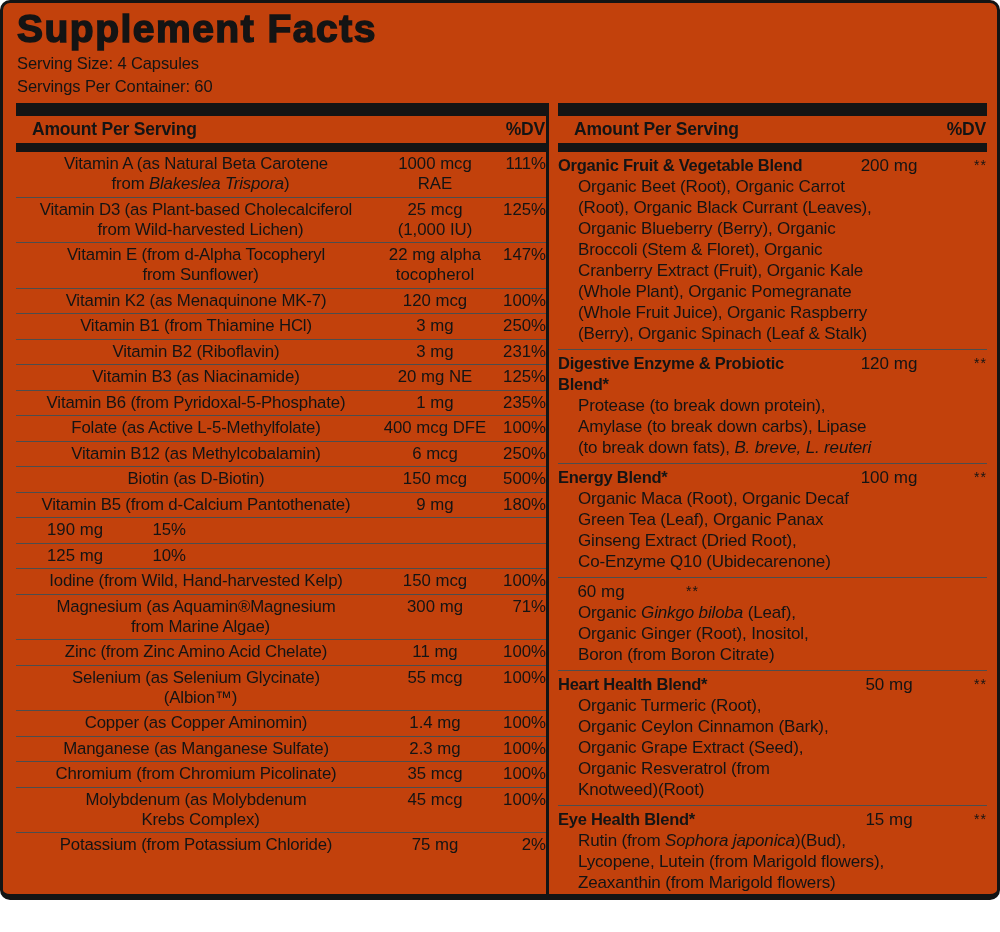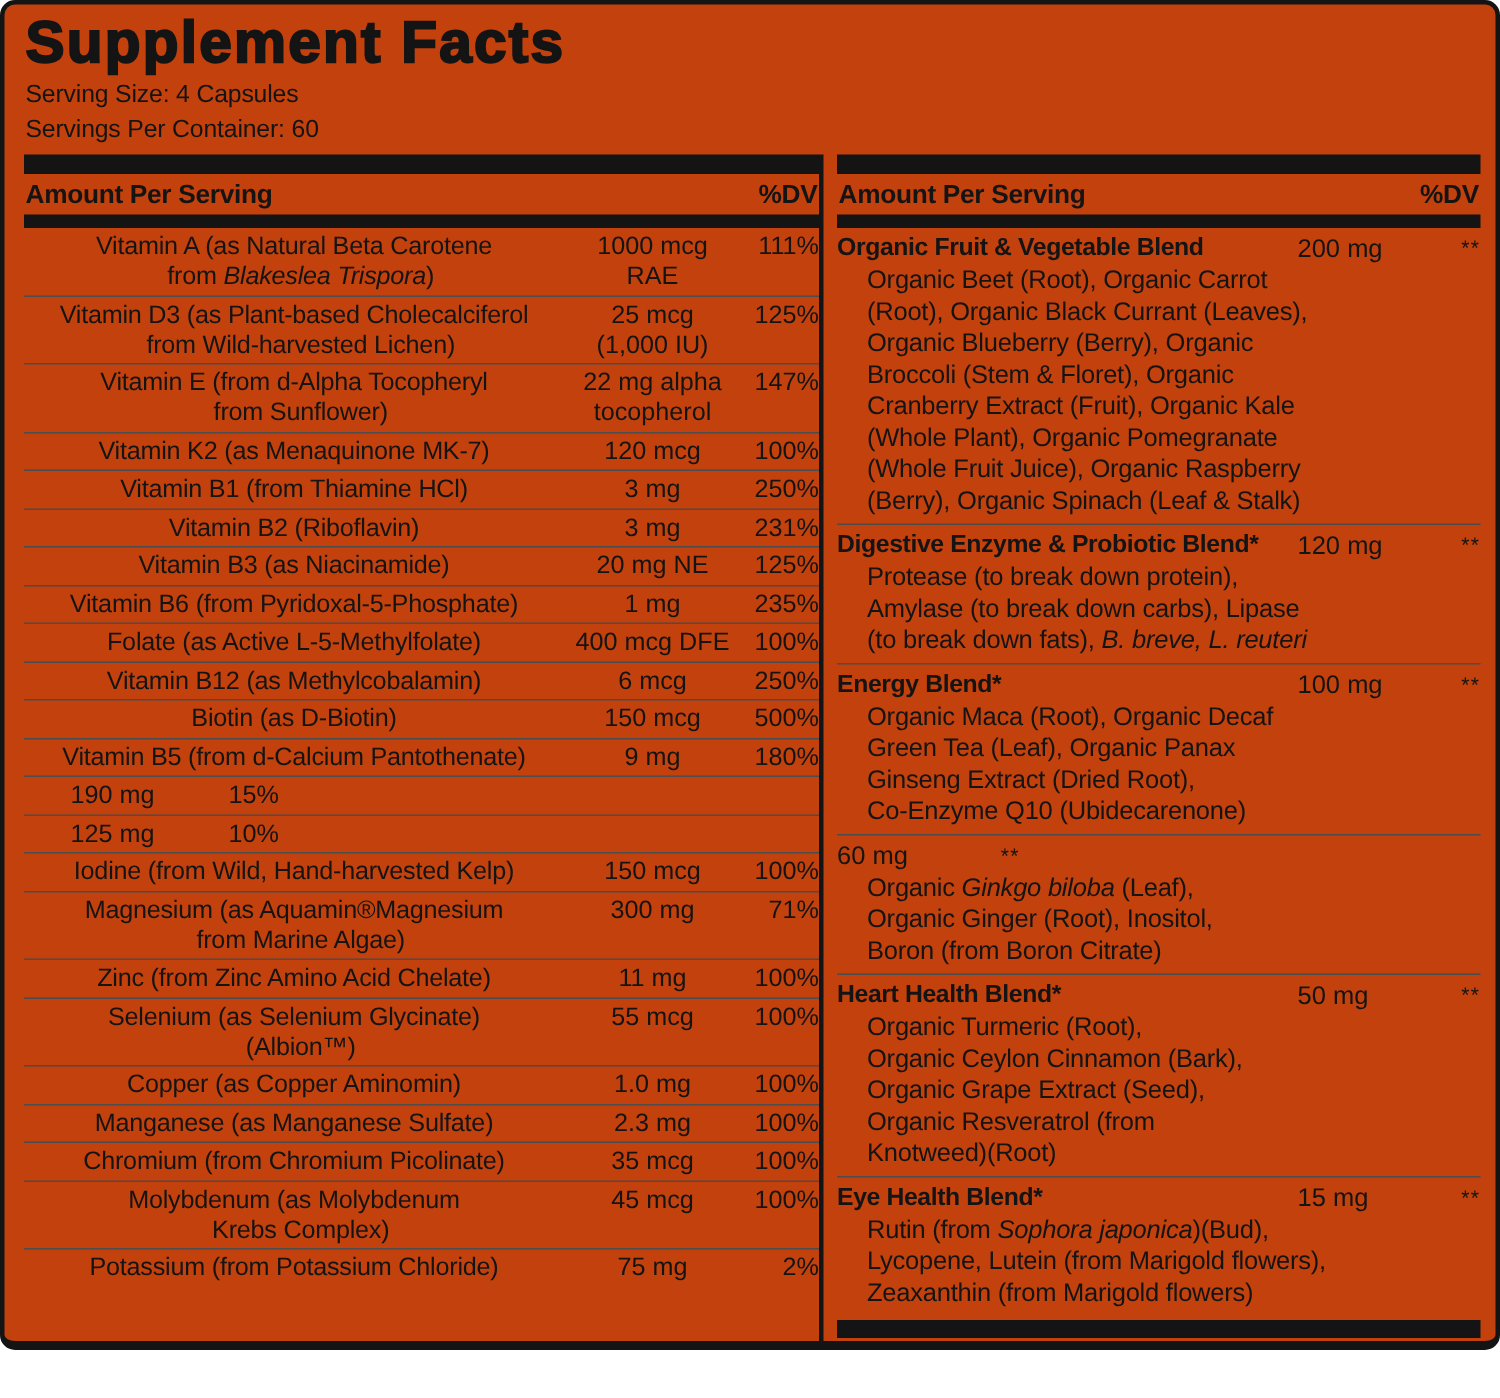--- a/index.html
+++ b/index.html
@@ -18,34 +18,34 @@
     white-space:nowrap;
   }
   .serving-line{font-size:16.5px;line-height:1.22;margin-top:3px;letter-spacing:-0.1px;}
   .columns{flex:1;display:flex;margin-top:7px;min-height:0;}
   .col-left{width:543px;box-sizing:border-box;padding-left:13px;display:flex;flex-direction:column;}
   .vdivider{width:3px;background:#141414;}
   .col-right{flex:1;box-sizing:border-box;padding:0 10px 0 9px;display:flex;flex-direction:column;}
   .bar-thick{height:13px;background:#141414;flex:none;}
   .bar-med{height:9px;background:#141414;flex:none;}
   .colhead{display:flex;justify-content:space-between;align-items:flex-end;
-    font-weight:bold;font-size:17.5px;padding:3px 1px 3px 1px;letter-spacing:-0.2px;}
+    font-weight:bold;font-size:17.5px;padding:3px 1px 3px 1px;letter-spacing:-0.2px;margin-left:15px;}
   
   .nrow{display:flex;align-items:flex-start;padding:2px 0 2.5px;border-top:1.5px solid #4d4d4d;}
   .nrow:first-child{border-top:none;}
   .nname{flex:1;white-space:pre-line;padding-left:9px;text-indent:-9px;
     font-size:16.8px;line-height:20px;letter-spacing:-0.15px;text-align:center;}
   .namount{width:118px;text-align:center;white-space:pre-line;font-size:16.8px;line-height:20px;}
   .ndv{width:52px;text-align:right;font-size:16.8px;line-height:20px;}
   
   .blend{border-top:1.5px solid #4d4d4d;padding:3px 0 5px;}
   .blend:first-child{border-top:none;}
-  .bhead{display:flex;align-items:flex-start;}
+  .bhead{display:flex;align-items:flex-start;gap:19px;}
   .bname{flex:1;font-weight:bold;font-size:16.5px;line-height:21px;letter-spacing:-0.25px;}
-  .bamount{width:86px;text-align:left;font-size:17px;line-height:21px;}
+  .bamount{width:86px;text-align:center;font-size:17px;line-height:21px;}
   .bdv{width:36px;text-align:right;font-size:14px;line-height:17px;padding-top:2px;letter-spacing:1px;}
   .bingr{padding-left:20px;white-space:pre-line;font-size:17px;line-height:21px;letter-spacing:-0.15px;}
   .bar-foot{height:12px;background:#141414;margin-top:3px;flex:none;}
   .footnote{font-size:17px;padding:7px 0 4px;letter-spacing:-0.1px;}
 </style>
 </head>
 <body>
 
 <div class="label">
   <div class="head">
@@ -155,21 +155,21 @@
             <div class="ndv">100%</div>
           </div>
           <div class="nrow">
             <div class="nname">Selenium (as Selenium Glycinate)
 (Albion™)</div>
             <div class="namount">55 mcg</div>
             <div class="ndv">100%</div>
           </div>
           <div class="nrow">
             <div class="nname">Copper (as Copper Aminomin)</div>
-            <div class="namount">1.0 mg</div>
+            <div class="namount">1.4 mg</div>
             <div class="ndv">100%</div>
           </div>
           <div class="nrow">
             <div class="nname">Manganese (as Manganese Sulfate)</div>
             <div class="namount">2.3 mg</div>
             <div class="ndv">100%</div>
           </div>
           <div class="nrow">
             <div class="nname">Chromium (from Chromium Picolinate)</div>
             <div class="namount">35 mcg</div>

